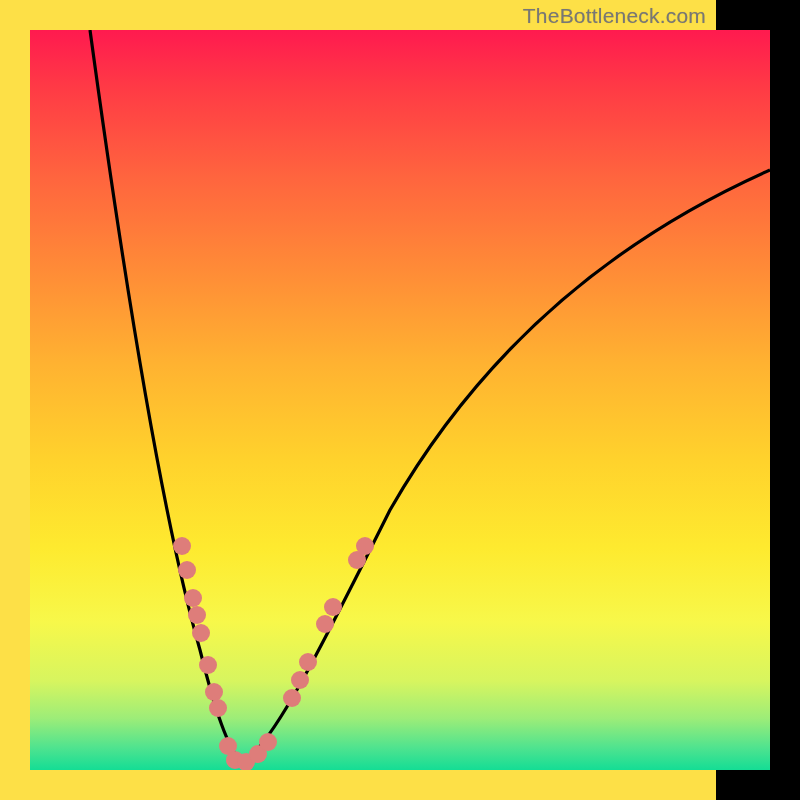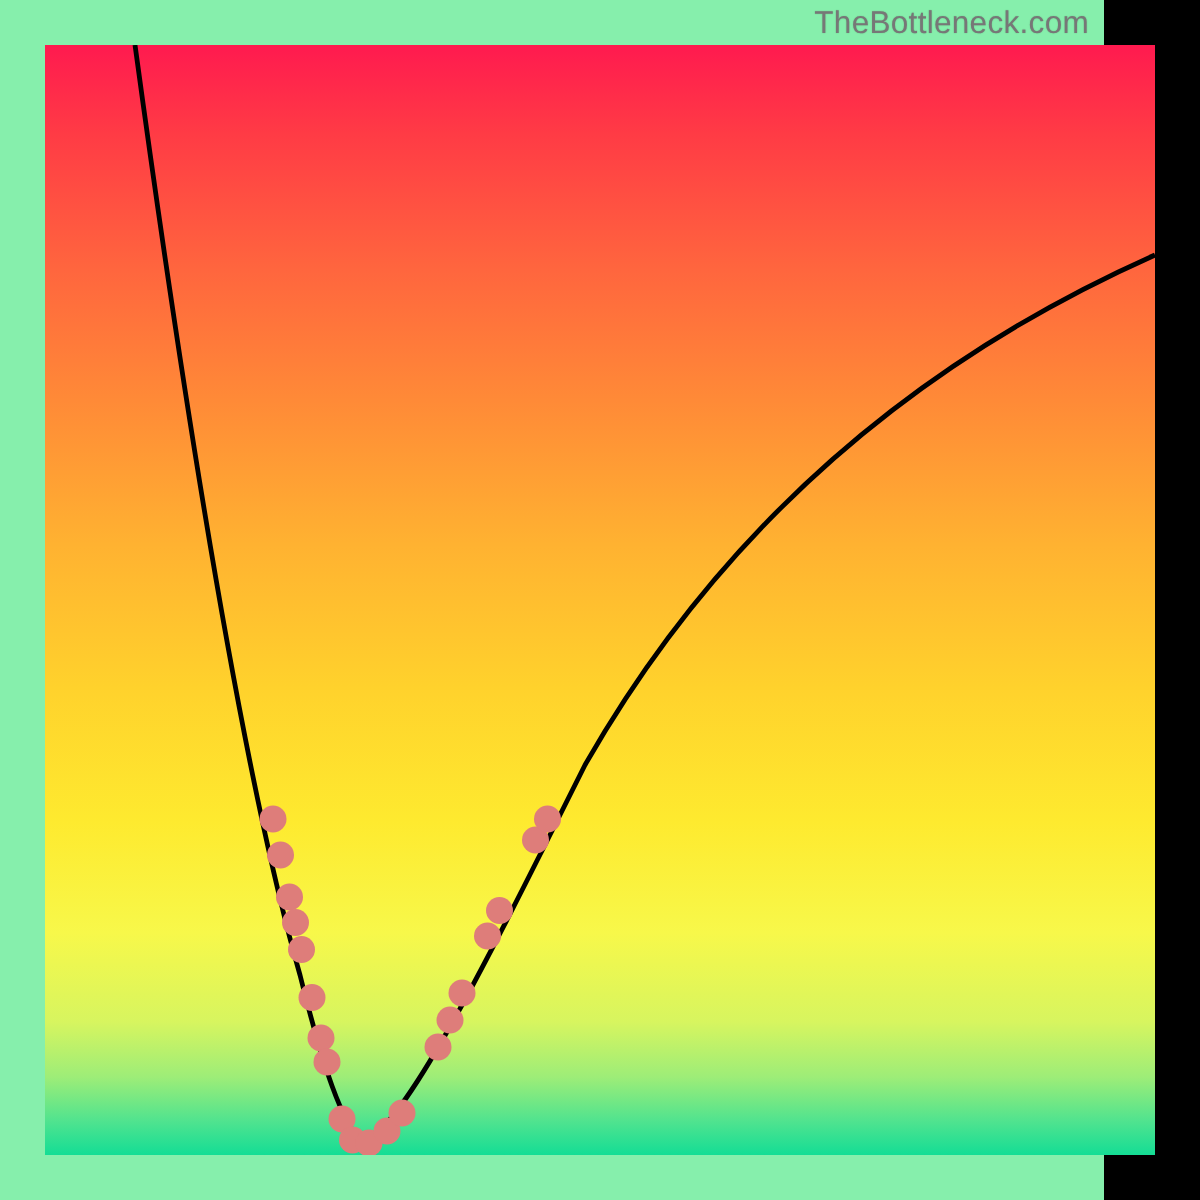--- a/index.html
+++ b/index.html
@@ -8,22 +8,21 @@
     width: 800px;
     height: 800px;
     background: #000;
     overflow: hidden;
     font-family: Arial, Helvetica, sans-serif;
   }
   .frame {
     position: relative;
     width: 716px;
     height: 800px;
-    background: #86efac;
-    padding-left: 20px;
+    background: #fde047;
   }
   .plot-area {
     position: absolute;
     left: 30px;
     top: 30px;
     width: 740px;
     height: 740px;
     background: linear-gradient(
       to bottom,
       #ff1a4f 0%,

